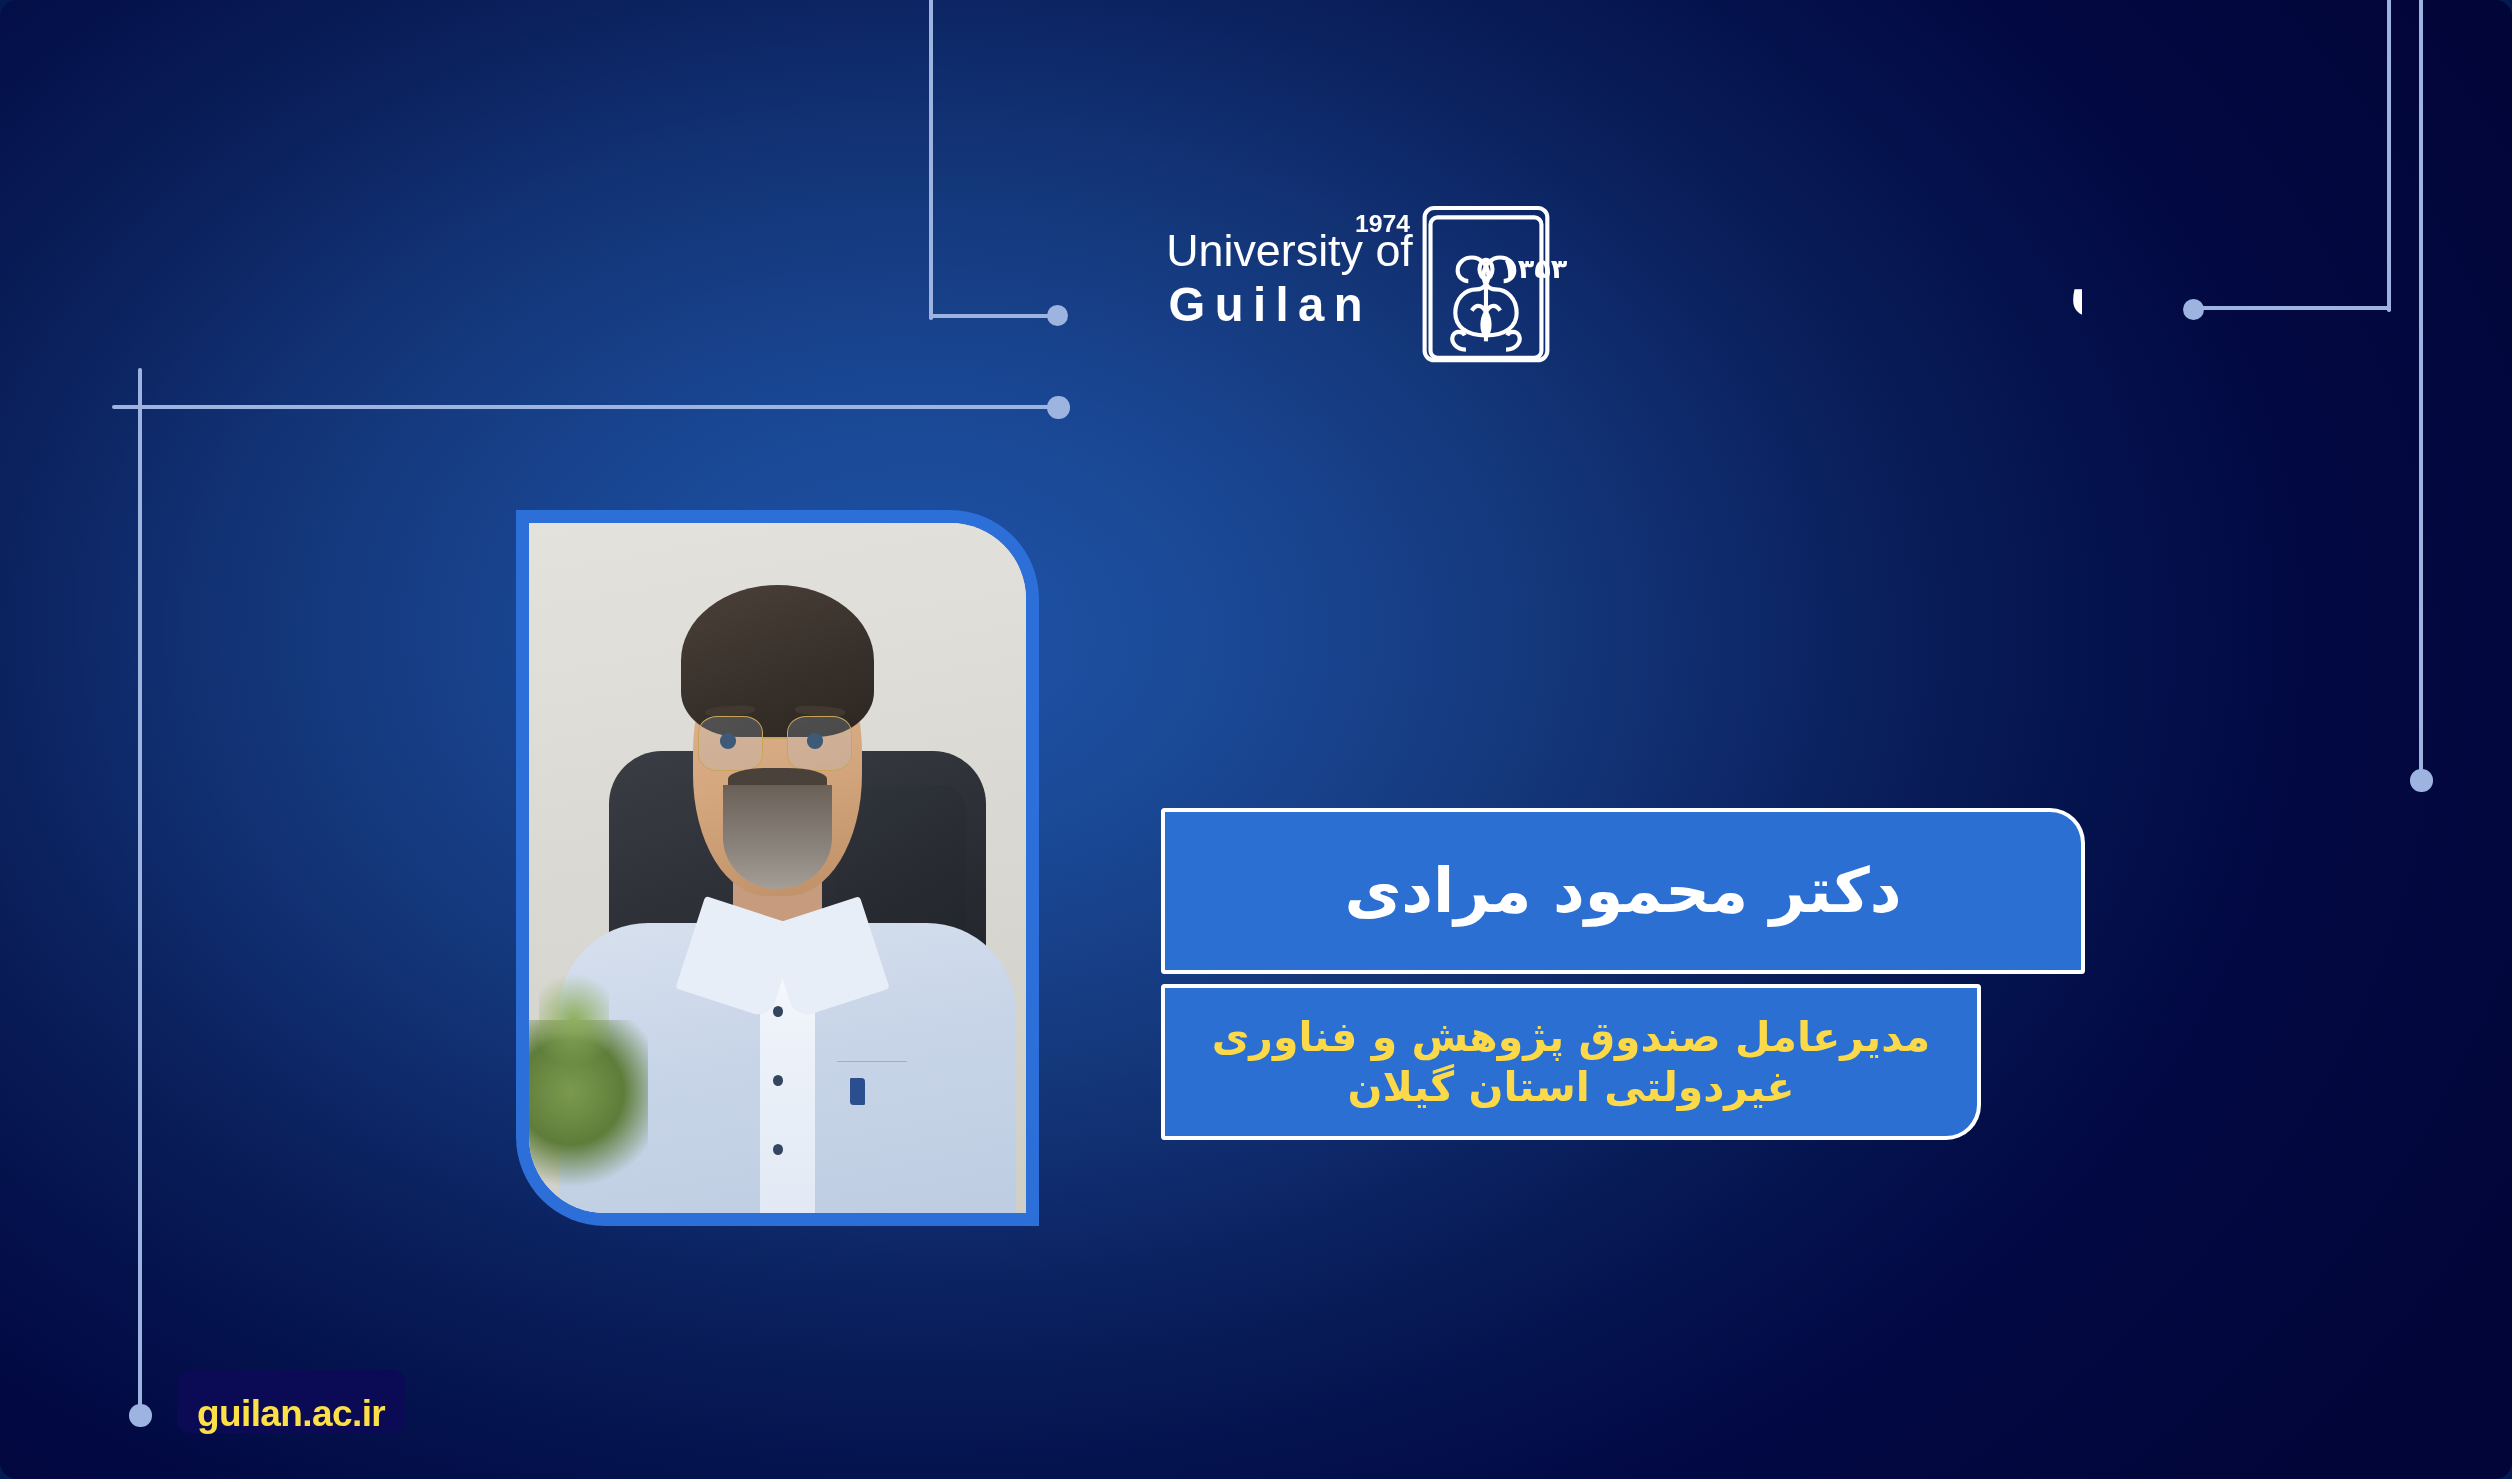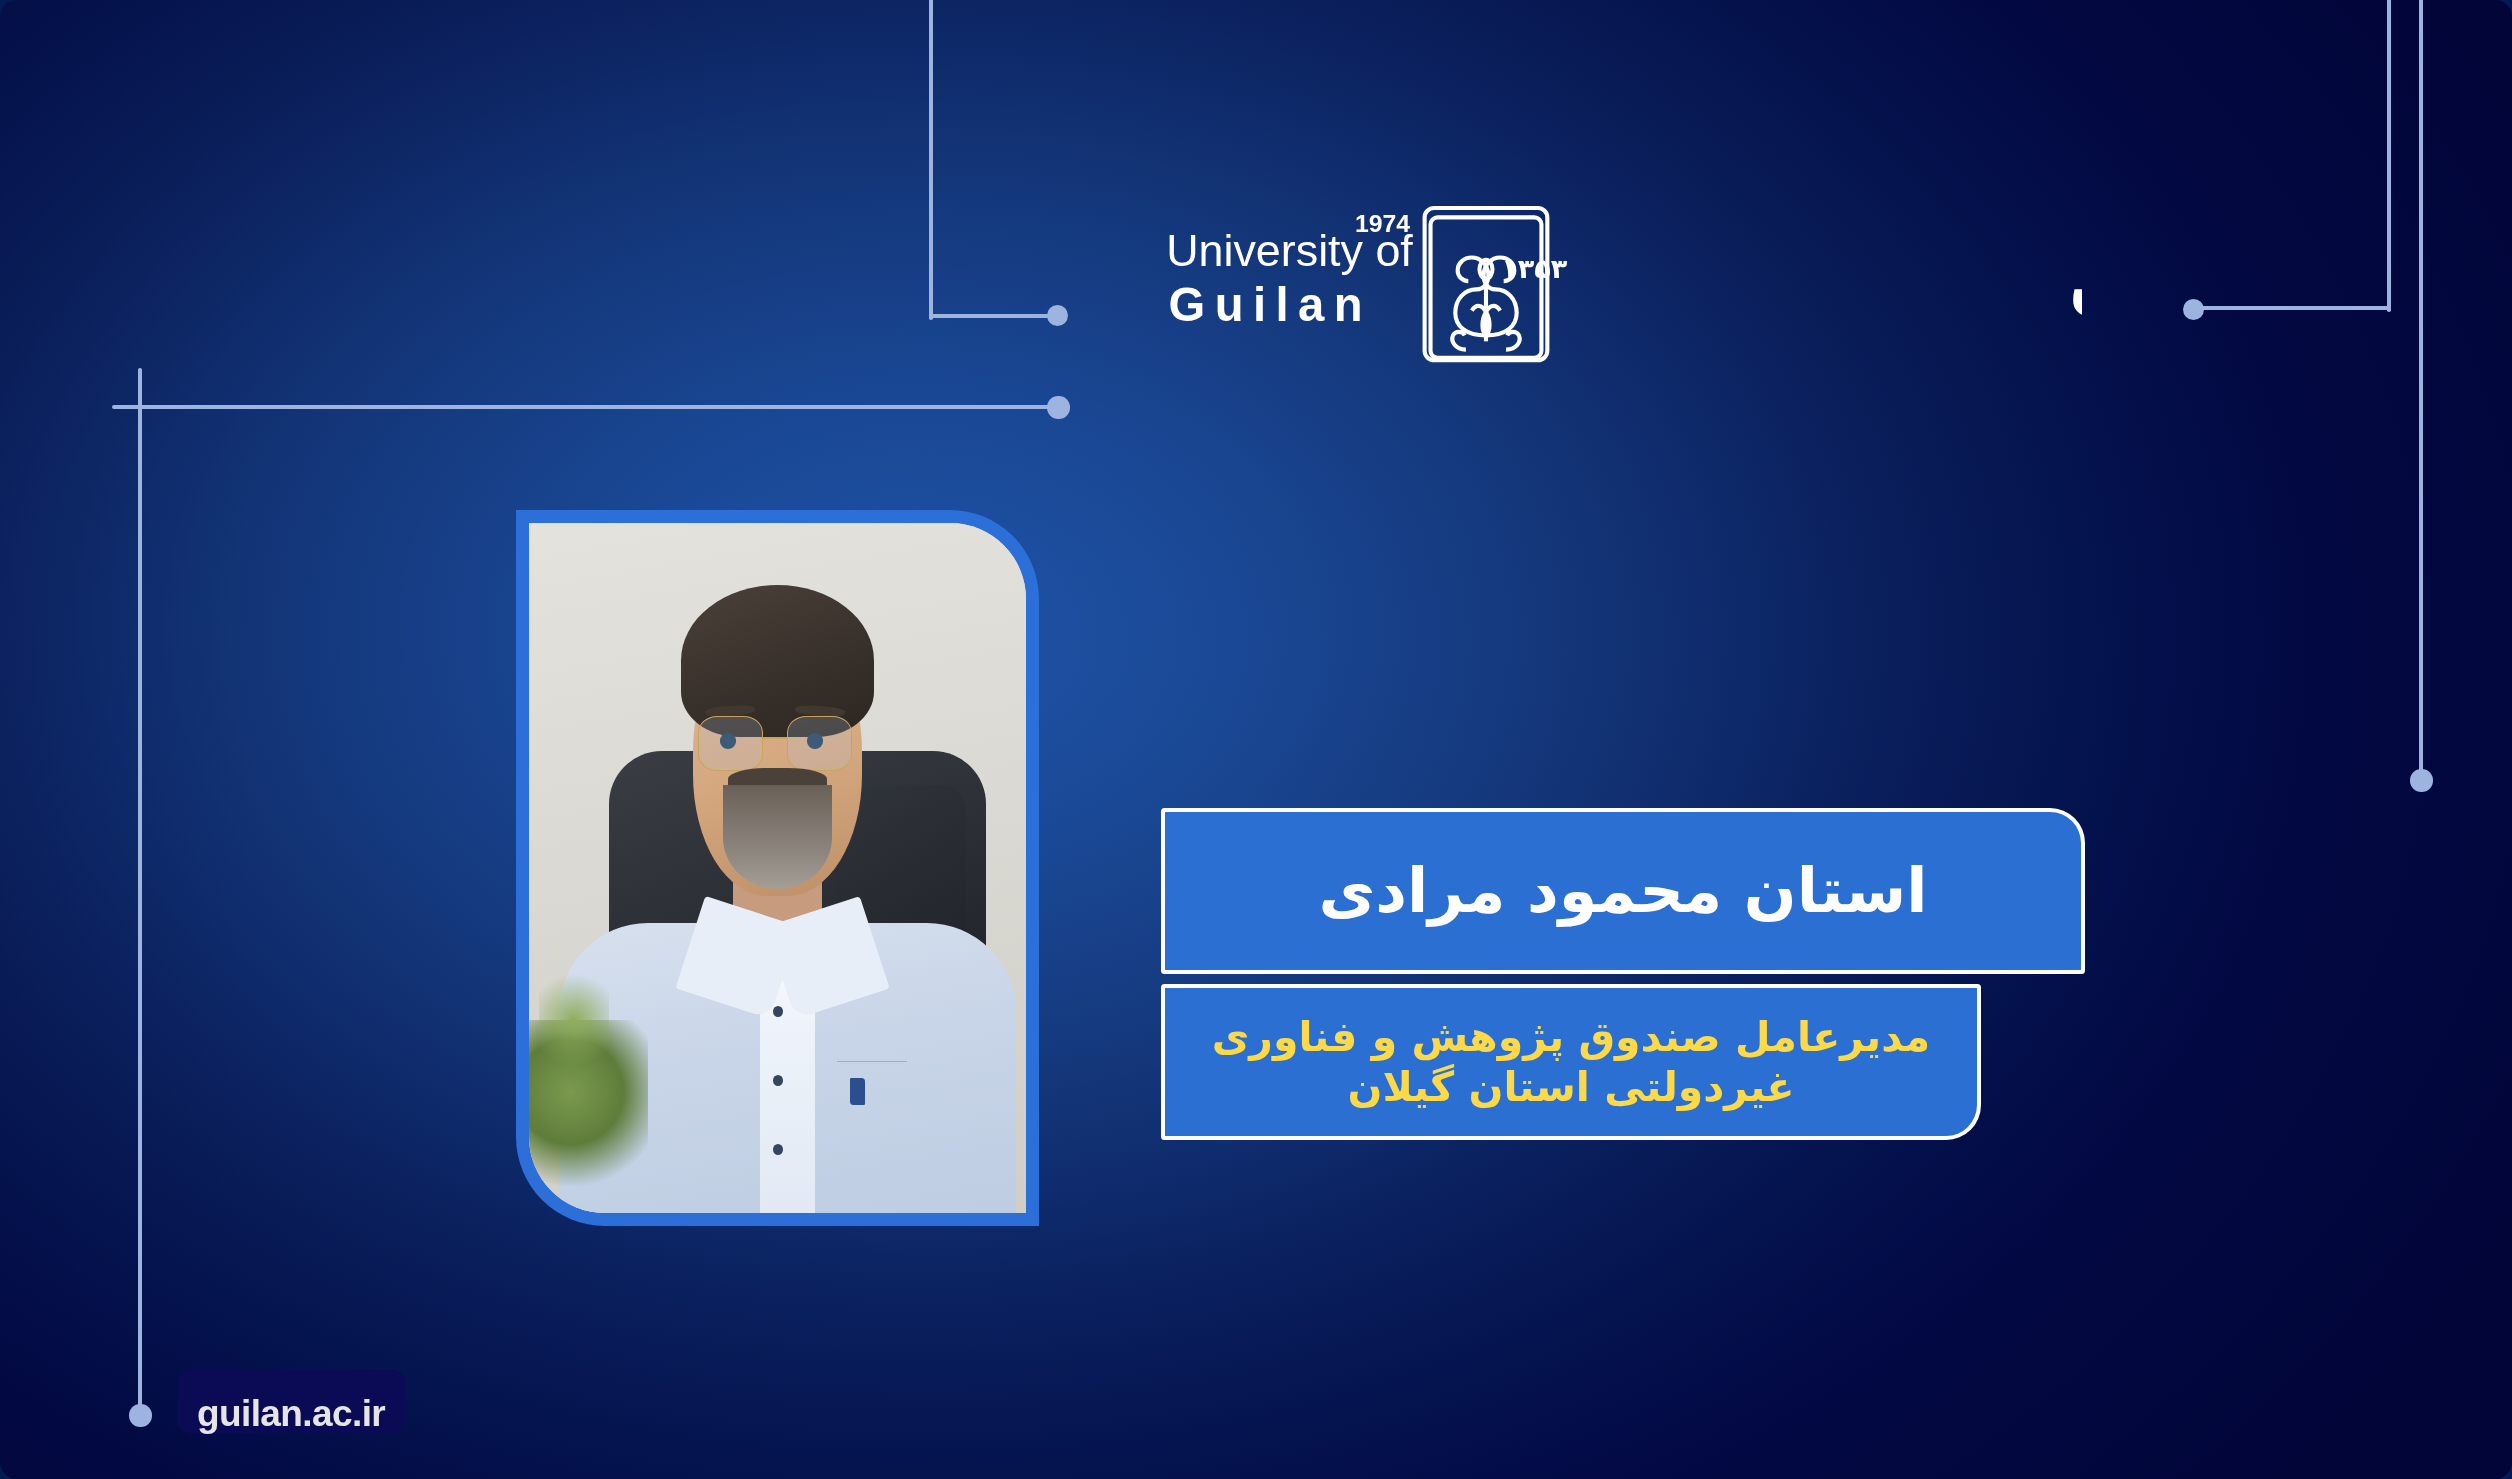--- a/index.html
+++ b/index.html
@@ -135,21 +135,21 @@
     font-family:"DejaVu Sans", sans-serif; text-align:center;
   }
 
   
   .url-pill{
     position:absolute; left:177px; top:1370px; height:63px; z-index:6;
     background:#0a0a55; border-radius:13px; padding:0 20px;
     display:flex; align-items:center; justify-content:center;
   }
   .url-pill .txt{
-    color:#e5e5e5; font-size:37px; font-weight:bold; letter-spacing:-0.6px;
+    color:#fde047; font-size:37px; font-weight:bold; letter-spacing:-0.6px;
     font-family:"Liberation Sans", sans-serif;
     margin-top:25px;
   }
 </style>
 </head>
 <body>
 
 <div class="stage">
 
   <div class="deco v d-top-v"></div>
@@ -228,21 +228,21 @@
           <div class="eyeR"></div>
         <div class="mous"></div>
         <div class="beard"></div>
         <div class="plant"></div>
         <div class="plant2"></div>
       </div>
     </div>
   </div>
 
   <div class="badge badge-name">
-    <span class="txt">استان محمود مرادی</span>
+    <span class="txt">دکتر محمود مرادی</span>
   </div>
 
   <div class="badge badge-role">
     <span class="txt">
       <span>مدیرعامل صندوق پژوهش و فناوری</span><br>
       <span>غیردولتی استان گیلان</span>
     </span>
   </div>
 
   <div class="url-pill">

